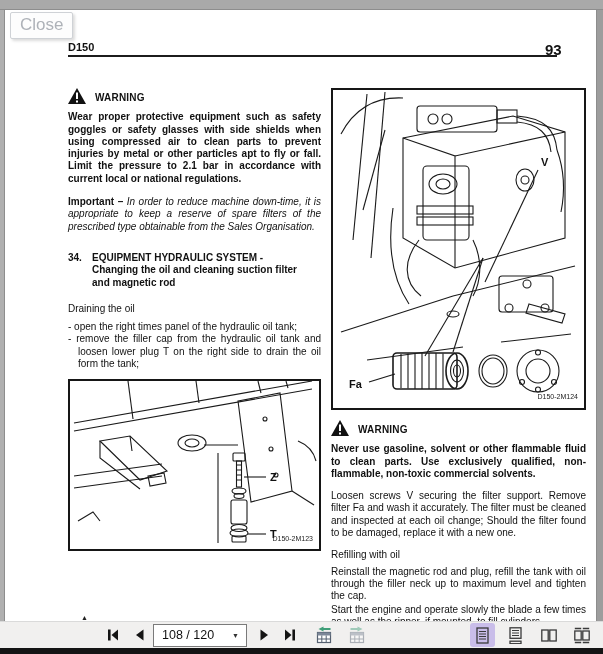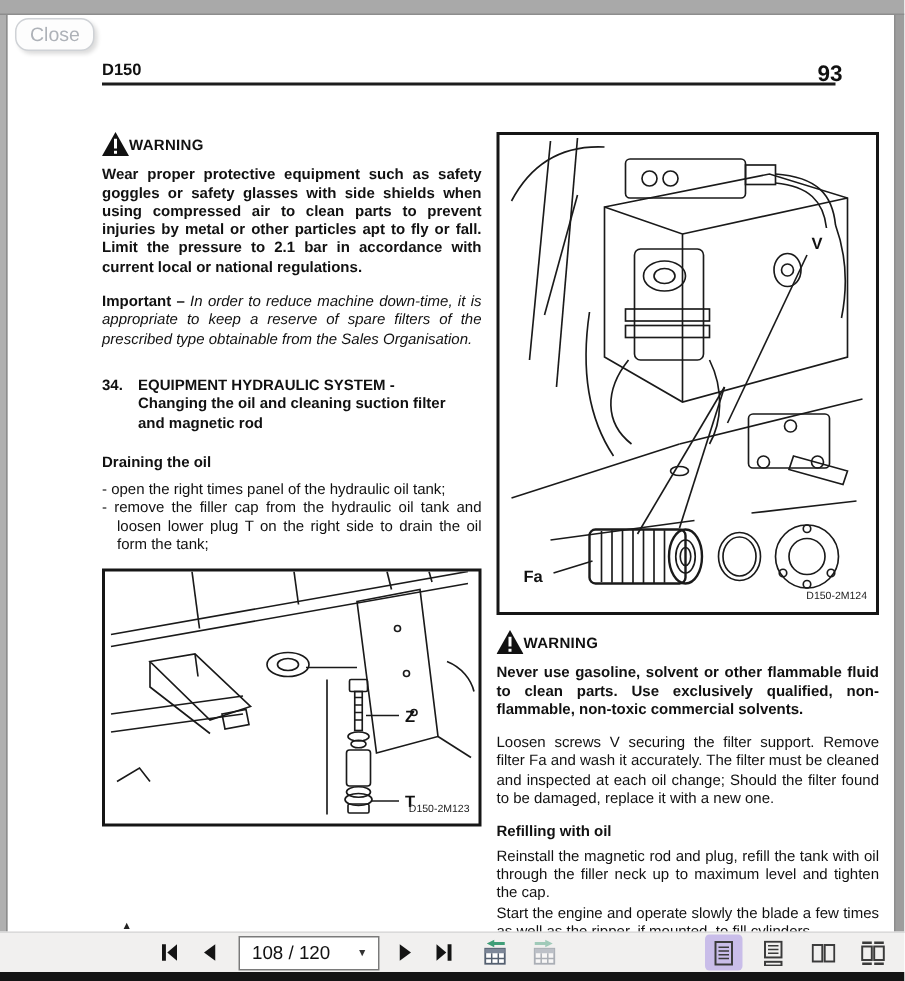--- a/index.html
+++ b/index.html
@@ -8,47 +8,47 @@
     background:#ffffff;font-family:"Liberation Sans",sans-serif;
     -webkit-font-smoothing:antialiased;
   }
   
   .frame-top{position:absolute;left:0;top:0;width:603px;height:9px;background:#a9a9a9;border-bottom:1px solid #8d8d8d;}
   .frame-left{position:absolute;left:0;top:10px;width:4px;height:612px;background:#b0b0b0;border-right:1px solid #8d8d8d;}
   .frame-right{position:absolute;right:0;top:10px;width:6px;height:612px;background:#9d9d9d;border-left:1px solid #8d8d8d;}
 
   .close-btn{
     position:absolute;left:10px;top:12px;padding:2px 9px 3px;
-    font-size:13px;color:#aeb2b8;background:#fdfdfd;
-    border:1px solid #cfd2d6;border-radius:9px;
+    font-size:17px;color:#aeb2b8;background:#fdfdfd;
+    border:1px solid #cfd2d6;border-radius:2px;
     box-shadow:2px 2px 3px rgba(0,0,0,.14);cursor:pointer;
   }
 
   
   .doc-model{position:absolute;left:68px;top:41px;font-size:11px;font-weight:bold;color:#111;}
   .doc-pageno{position:absolute;left:545px;top:41px;font-size:15px;font-weight:bold;color:#111;}
   .doc-rule{position:absolute;left:68px;top:55px;width:489px;height:2px;background:#1c1c1c;}
 
   .col{position:absolute;top:88px;font-size:10px;color:#111;line-height:1.23;}
   .col-left{left:68px;width:253px;}
   .col-right{left:331px;width:255px;}
 
-  .warn-head{display:flex;align-items:center;margin-bottom:7px;}
+  .warn-head{display:flex;align-items:center;gap:9px;margin-bottom:7px;}
   .warn-head .wlabel{font-weight:bold;font-size:10px;letter-spacing:.2px;padding-top:4px;}
   .para-bold{font-weight:bold;text-align:justify;}
   .para{text-align:justify;}
   .para-important{margin-top:11px;text-align:justify;}
   .para-important b{font-weight:bold;}
   .para-important i{font-style:italic;}
 
   .section{display:flex;margin-top:19px;font-weight:bold;}
   .section .num{width:24px;flex:0 0 24px;}
   .section .title{flex:1;white-space:pre-line;}
 
-  .sub-heading{font-weight:bold;margin-top:14px;}
+  .sub-heading{font-weight:normal;margin-top:14px;}
 
   ul.dashes{list-style:none;margin:6px 0 0;padding:0;}
   ul.dashes li{padding-left:10px;text-indent:-10px;text-align:justify;}
   ul.dashes li::before{content:"-\00a0";}
 
   .figure{border:2px solid #161616;background:#fff;position:relative;}
   .figure svg{display:block;}
   .fig-left{margin-top:9px;height:168px;}
   .fig-right{height:318px;margin-bottom:10px;}
   .fig-caption{font-size:7px;fill:#222;}
@@ -63,21 +63,21 @@
     background:#f1f0ef;border-top:1px solid #dadada;
     display:flex;align-items:center;
   }
   .black-bar{position:absolute;left:0;bottom:0;width:603px;height:6px;background:#141414;}
   .tb-caret{position:absolute;left:81px;bottom:33px;font-size:7px;color:#222;line-height:1;}
 
   .tb-btn{background:none;border:none;padding:2px;margin:0;cursor:pointer;display:flex;align-items:center;}
   .tb-first{margin-left:103px;}
   .tb-prev{margin-left:9px;}
   .tb-combo{
-    margin-left:12px;width:92px;height:21px;background:#fff;border:1px solid #7a7a7a;
+    margin-left:6px;width:92px;height:21px;background:#fff;border:1px solid #7a7a7a;
     display:flex;align-items:center;font-size:12.5px;color:#111;cursor:pointer;
   }
   .tb-combo .val{flex:1;padding-left:8px;}
   .tb-combo .arr{font-size:7px;color:#333;padding-right:7px;}
   .tb-next{margin-left:10px;}
   .tb-last{margin-left:8px;}
   .tb-hist1{margin-left:12px;}
   .tb-hist2{margin-left:9px;opacity:.45;cursor:default;}
 
   .layout-group{margin-left:auto;margin-right:9px;display:flex;align-items:center;gap:8px;}

